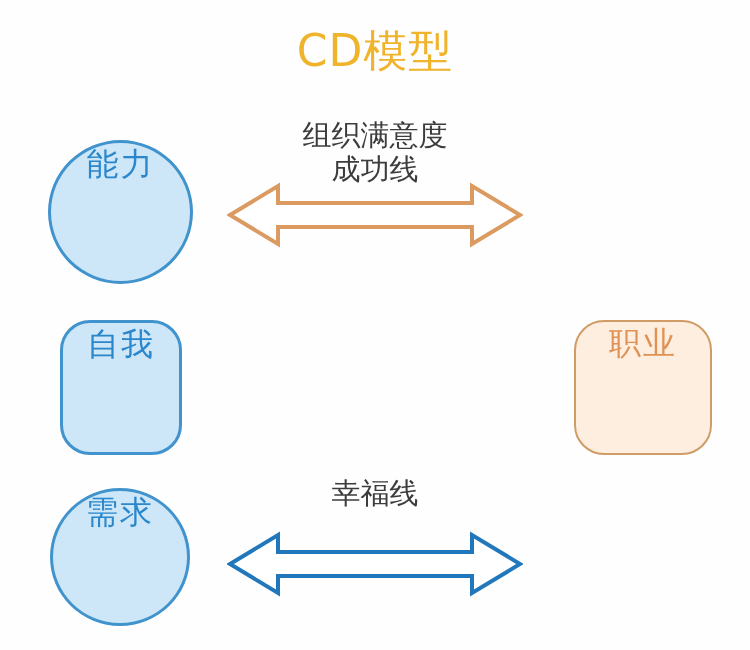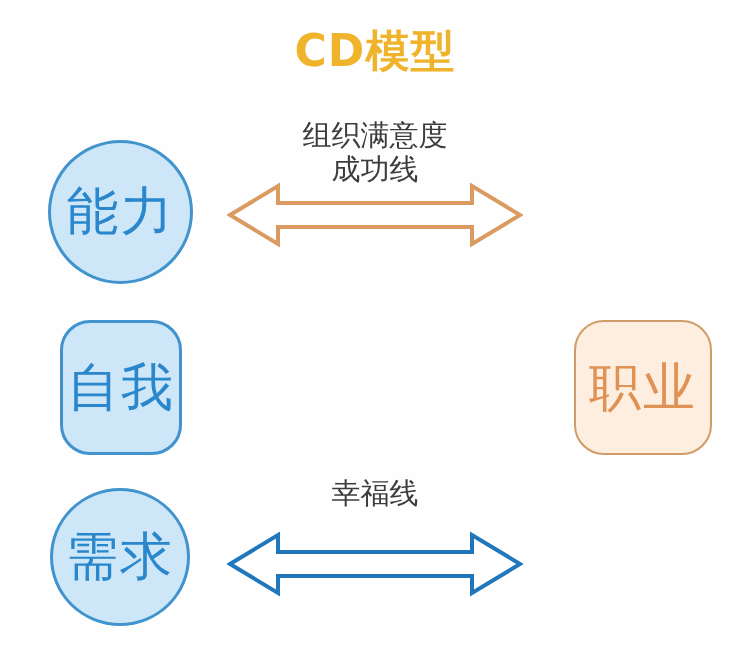--- a/index.html
+++ b/index.html
@@ -27,30 +27,29 @@
     background: var(--bg);
     overflow: hidden;
   }
   .diagram-title {
     position: absolute;
     top: 22px;
     left: 0;
     width: 750px;
     text-align: center;
     font-size: 44px;
-    font-weight: bold;
+    font-weight: normal;
     letter-spacing: 1px;
     color: var(--title-color);
   }
   .shape {
     position: absolute;
     display: flex;
-    align-items: center;
     justify-content: center;
-    font-size: 52px;
+    font-size: 32px;
     letter-spacing: 2px;
   }
   .shape.blue {
     background: var(--blue-fill);
     border: 3px solid var(--blue-border);
     color: var(--blue-text);
   }
   .shape.orange {
     background: var(--orange-fill);
     border: 2px solid var(--orange-border);

